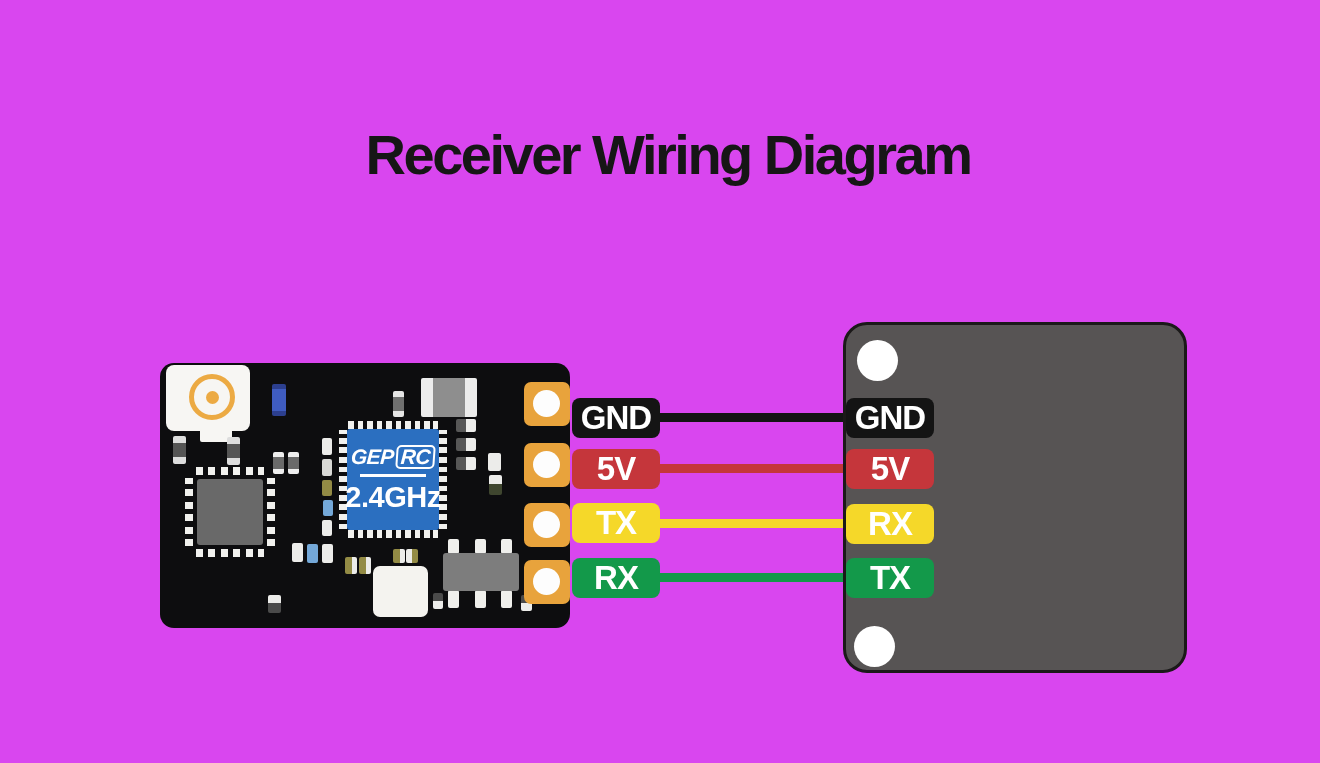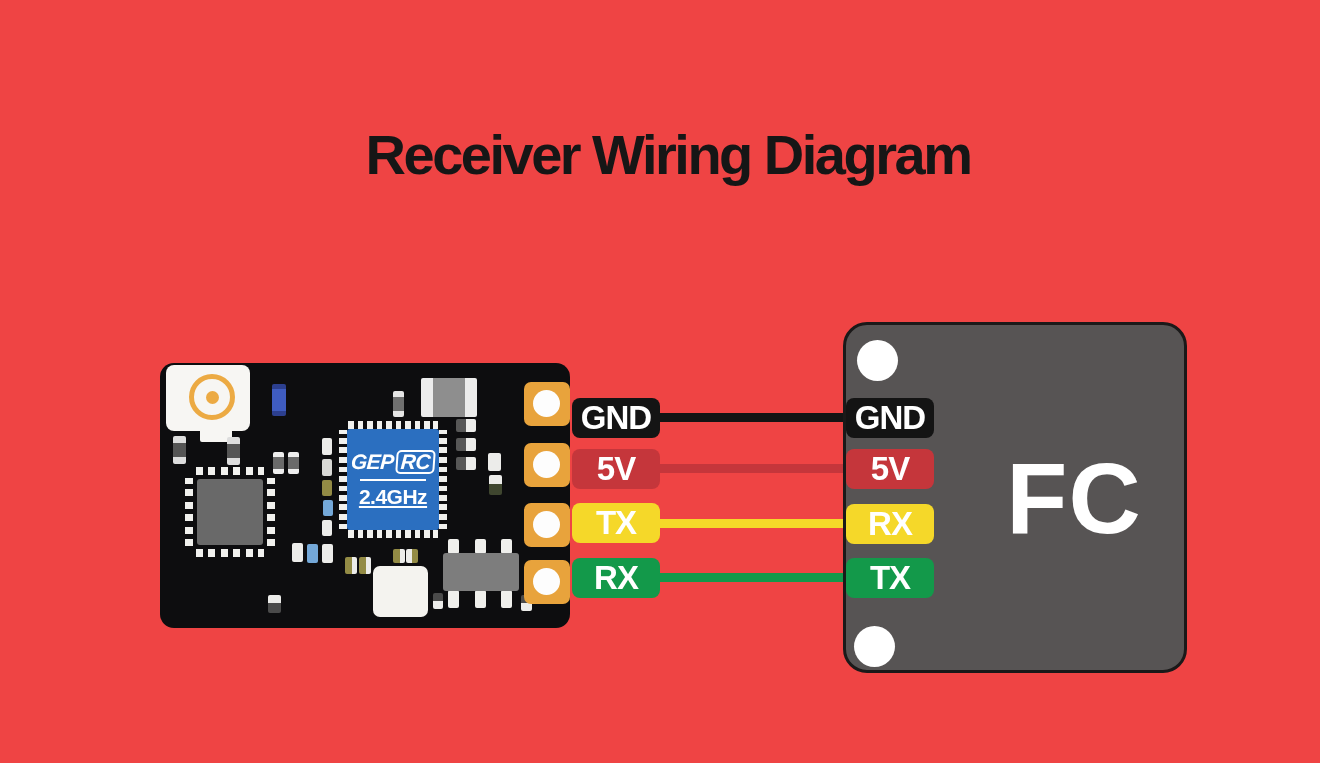--- a/index.html
+++ b/index.html
@@ -1,16 +1,16 @@
 <!DOCTYPE html>
 <html><head>
 <meta charset="utf-8">
 <style>
   html,body{margin:0;padding:0;background:#e9e8e8;}
-  .canvas{position:relative;width:1320px;height:763px;background:#ef4444;overflow:hidden;
+  .canvas{position:relative;width:1320px;height:763px;background:#d946ef;overflow:hidden;
           font-family:"Liberation Sans", sans-serif;}
 
   
   .title{position:absolute;left:0;top:122px;width:100%;text-align:center;padding-left:16px;
          box-sizing:border-box;font-size:56px;font-weight:bold;letter-spacing:-2.5px;color:#161616;}
   .subtitle{position:absolute;left:0;top:198px;width:100%;text-align:center;padding-left:20px;
          box-sizing:border-box;font-size:22px;font-weight:normal;letter-spacing:.5px;color:#2e2e2e;}
 
   
   .receiver{position:absolute;left:160px;top:363px;width:410px;height:265px;background:#0d0d0f;border-radius:14px;}
@@ -34,21 +34,21 @@
   .rf-chip .body{background:#2b6fc0;display:flex;flex-direction:column;align-items:center;justify-content:center;}
   .qfp{left:25px;top:104px;width:90px;height:90px;}
   .qfp .pt,.qfp .pb{background:repeating-linear-gradient(90deg,#f1f1ee 0 7px,transparent 7px 12.5px);left:11px;right:11px;}
   .qfp .pl,.qfp .pr{background:repeating-linear-gradient(0deg,#f1f1ee 0 7px,transparent 7px 12.5px);top:11px;bottom:11px;}
   .qfp .body{inset:12px;background:#696969;}
 
   .logo-row{display:flex;align-items:center;font-style:italic;font-weight:bold;color:#fff;
             font-size:21px;letter-spacing:-.5px;transform:skewX(-4deg);}
   .logo-rc{border:2.5px solid #fff;border-radius:5px;padding:0 3px;margin-left:2px;line-height:20px;}
   .chip-divider{width:72%;height:2.5px;background:#fff;margin:5px 0 4px 0;}
-  .chip-freq{font-size:21px;font-weight:bold;color:#fff;letter-spacing:-.5px;text-decoration:underline;}
+  .chip-freq{font-size:29px;font-weight:bold;color:#fff;letter-spacing:-.5px;}
 
   .sot-body{position:absolute;left:283px;top:190px;width:76px;height:38px;background:#7d7d7d;border-radius:3px;}
   .sot-pin{position:absolute;width:11px;background:#efefec;border-radius:2px;}
   .white-box{position:absolute;left:213px;top:203px;width:55px;height:51px;background:#f4f3ef;border-radius:7px;}
 
   .pad{position:absolute;left:364px;width:46px;height:44px;background:#e8a33c;border-radius:7px;}
   .pad::after{content:"";position:absolute;left:9px;top:8px;width:27px;height:27px;background:#fdfdfd;border-radius:50%;}
 
   
   .wire{position:absolute;left:648px;width:234px;height:9px;border-radius:4px;}
@@ -150,21 +150,20 @@
 
   <div class="wire" style="top: 413px; background: rgb(20, 20, 20);"></div>
   <div class="wire" style="top: 464px; background: rgb(197, 54, 59);"></div>
   <div class="wire" style="top: 519px; background: rgb(245, 216, 41);"></div>
   <div class="wire" style="top: 573px; background: rgb(19, 153, 74);"></div>
 
   <div class="fc-board">
     <div class="fc-hole" style="left:11px;top:15px;"></div>
     <div class="fc-hole" style="left:8px;top:301px;"></div>
   </div>
-  <div class="fc-label">FC</div>
 
   <div class="pill rp" style="top: 398px; background: rgb(20, 20, 20);">
       <span>GND</span>
     </div>
   <div class="pill rp" style="top: 449px; background: rgb(197, 54, 59);">
       <span>5V</span>
     </div>
   <div class="pill rp" style="top: 503px; background: rgb(245, 216, 41);">
       <span>TX</span>
     </div>

